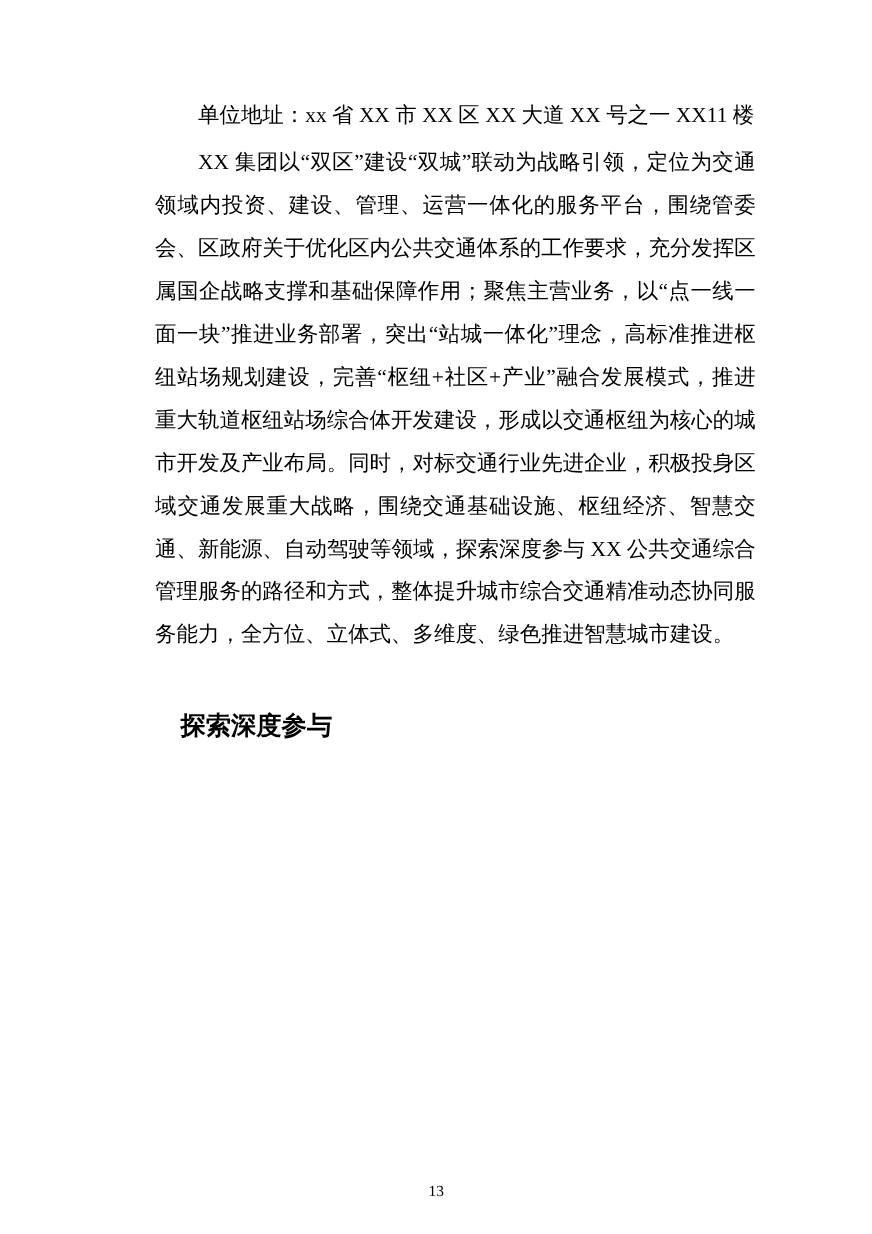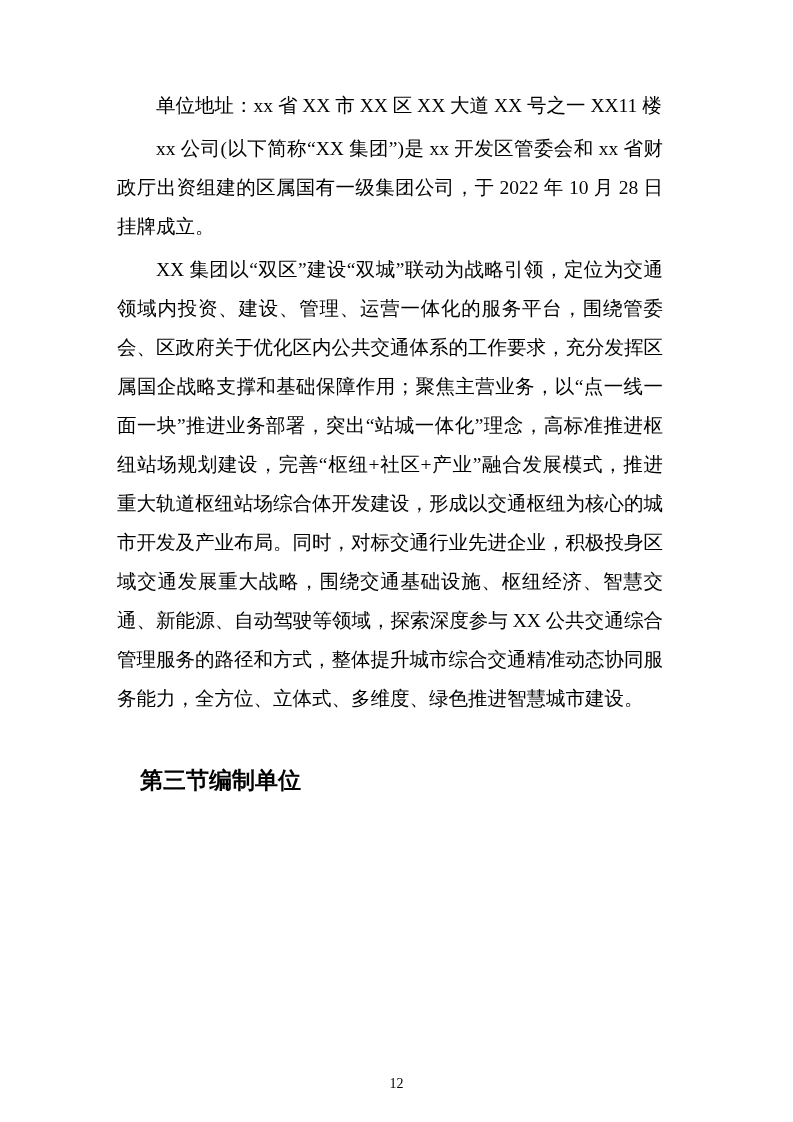--- a/index.html
+++ b/index.html
@@ -11,21 +11,21 @@
     position: relative;
     width: 793px;
     height: 1122px;
     background: #ffffff;
     overflow: hidden;
     font-family: "Liberation Serif", "DejaVu Serif", serif;
     color: #000000;
   }
   .content {
     position: absolute;
-    left: 117px;
+    left: 141px;
     top: 86px;
     width: 546px;
   }
   .body-text {
     font-size: 19.5px;
     line-height: 39px;
     text-align: justify;
     text-justify: inter-ideograph;
     text-indent: 2em;
     margin: 0 0 4px 0;
@@ -53,18 +53,17 @@
     font-size: 14px;
     line-height: 16px;
   }
 </style>
 </head>
 <body>
 
 <div class="page">
   <div class="content">
     <p class="body-text">单位地址：xx 省 XX 市 XX 区 XX 大道 XX 号之一 XX11 楼</p>
-    <p class="body-text">xx 公司(以下简称“XX 集团”)是 xx 开发区管委会和 xx 省财政厅出资组建的区属国有一级集团公司，于 2022 年 10 月 28 日挂牌成立。</p>
     <p class="body-text">XX 集团以“双区”建设“双城”联动为战略引领，定位为交通领域内投资、建设、管理、运营一体化的服务平台，围绕管委会、区政府关于优化区内公共交通体系的工作要求，充分发挥区属国企战略支撑和基础保障作用；聚焦主营业务，以“点一线一面一块”推进业务部署，突出“站城一体化”理念，高标准推进枢纽站场规划建设，完善“枢纽+社区+产业”融合发展模式，推进重大轨道枢纽站场综合体开发建设，形成以交通枢纽为核心的城市开发及产业布局。同时，对标交通行业先进企业，积极投身区域交通发展重大战略，围绕交通基础设施、枢纽经济、智慧交通、新能源、自动驾驶等领域，探索深度参与 XX 公共交通综合管理服务的路径和方式，整体提升城市综合交通精准动态协同服务能力，全方位、立体式、多维度、绿色推进智慧城市建设。</p>
-    <h2 class="section-heading">第三节编制单位</h2>
+    <h2 class="section-heading">探索深度参与</h2>
   </div>
-  <div class="page-number">12</div>
+  <div class="page-number">13</div>
 </div>
 
 </body></html>

